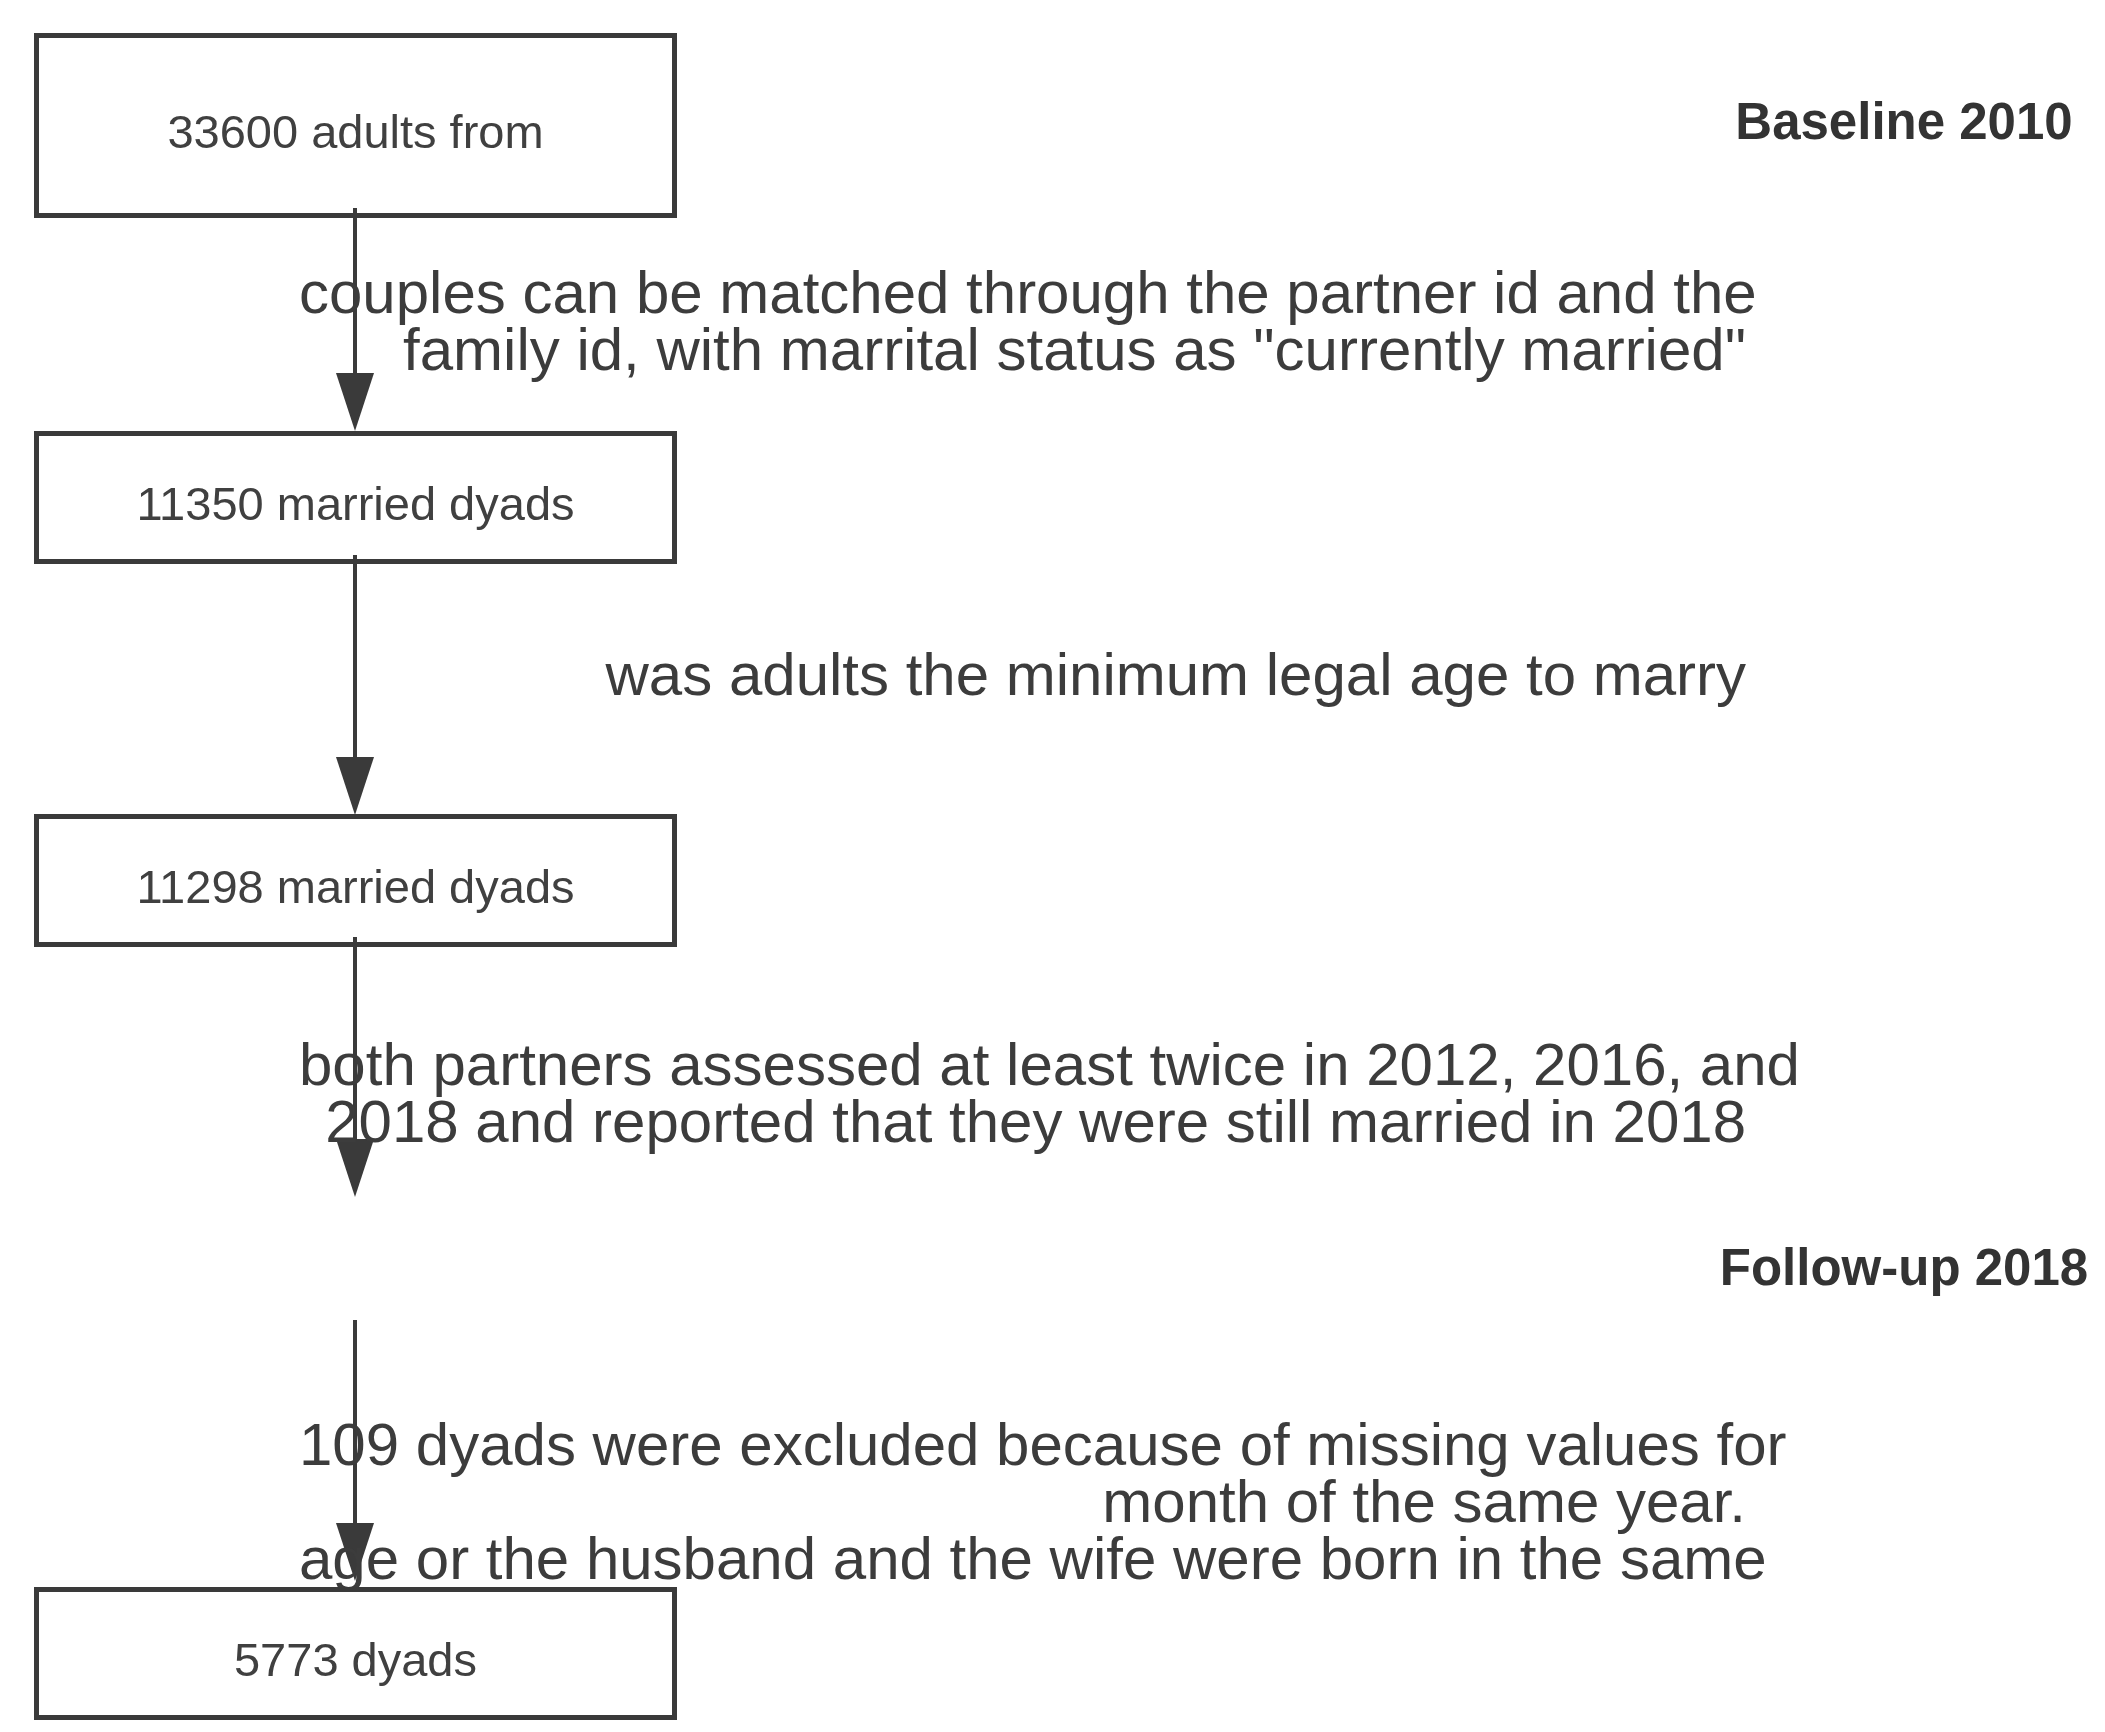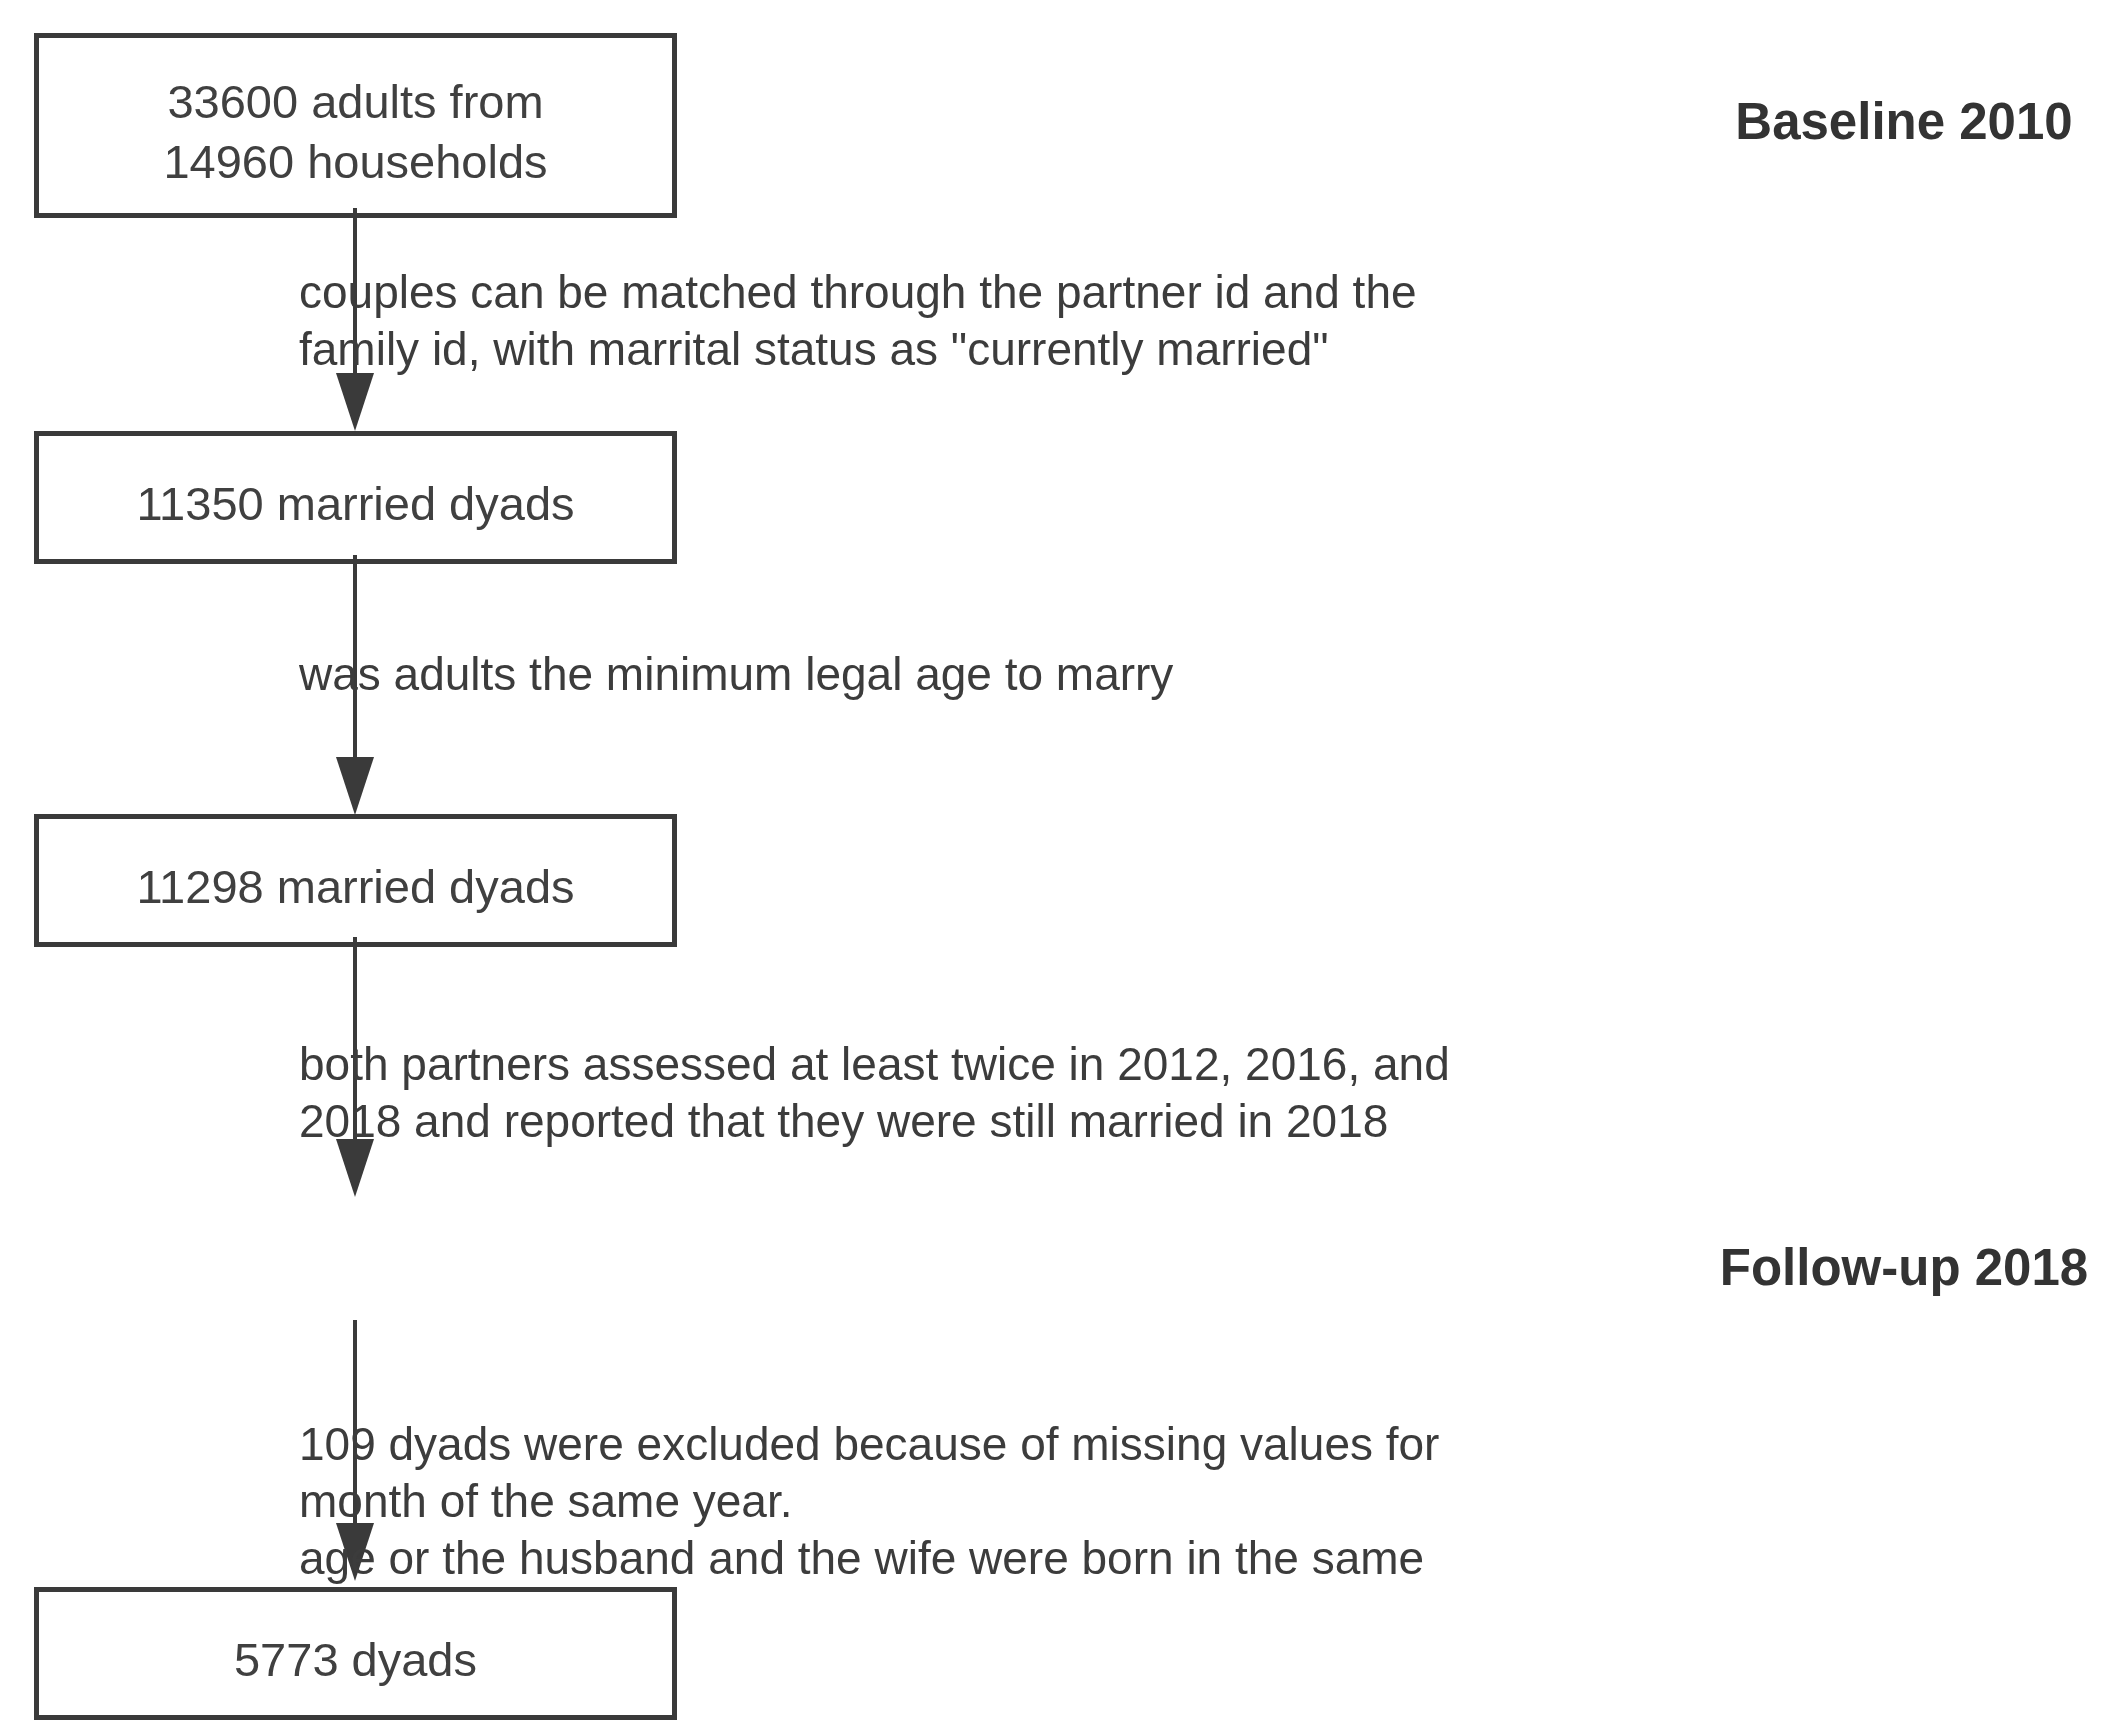--- a/index.html
+++ b/index.html
@@ -52,22 +52,22 @@
     height: 0;
     flex: 0 0 auto;
     border-left: 19px solid transparent;
     border-right: 19px solid transparent;
     border-top: 58px solid #3a3a3a;
   }
   .note {
     position: absolute;
     left: 299px;
     width: 1447px;
-    text-align: left;
-    font-size: 46px;
+    text-align: right;
+    font-size: 60px;
     line-height: 57px;
     color: #3c3c3c;
   }
   .note .line,
   .box-label .line {
     white-space: nowrap;
   }
   .phase {
     position: absolute;
     left: 1669px;
@@ -80,21 +80,20 @@
   }
 </style>
 </head>
 <body>
 
 <div class="canvas">
 
   <div class="box" style="top:33px;height:175px">
     <div class="box-label">
       <div class="line">33600 adults from</div>
-      <div class="line">14960 households</div>
     </div>
   </div>
 
   <div class="phase" style="top:92px">Baseline 2010</div>
 
   <div class="arrow" style="top:208px;height:223px">
     <div class="arrow-line"></div>
     <div class="arrow-head"></div>
   </div>
 

